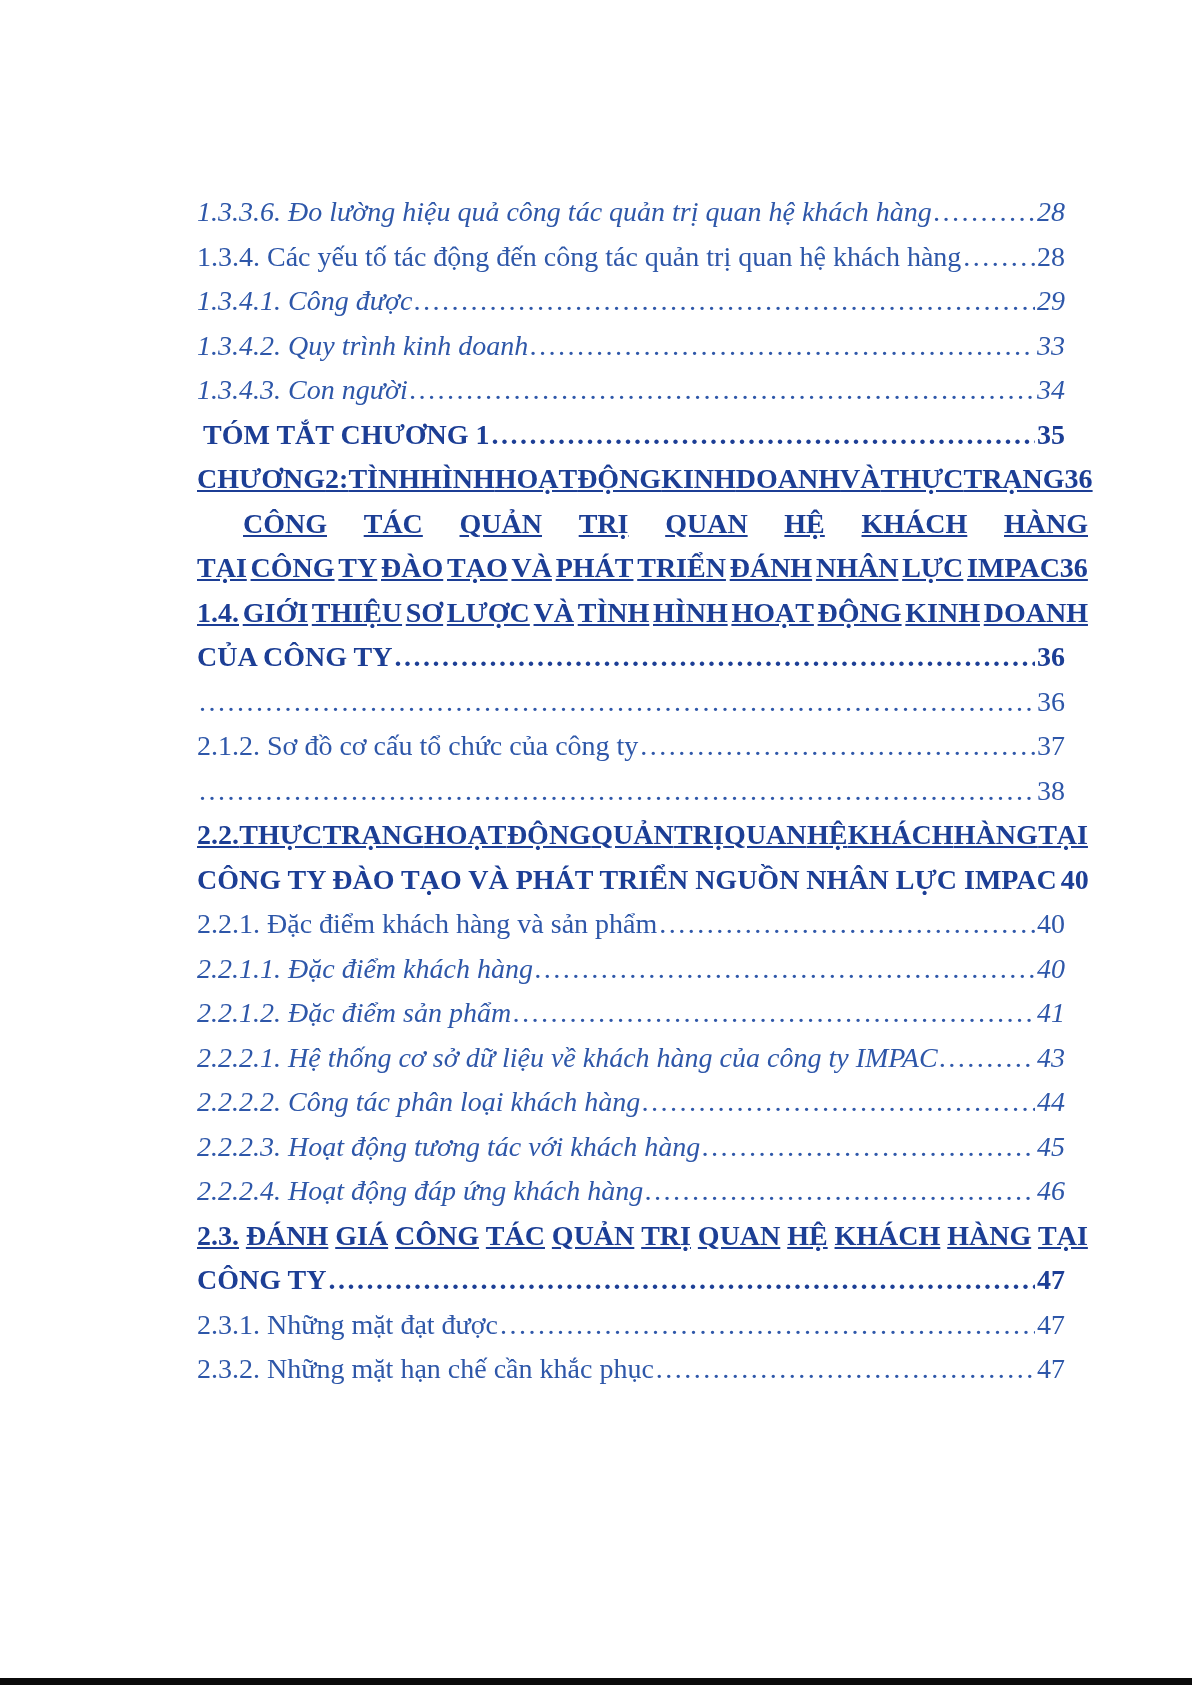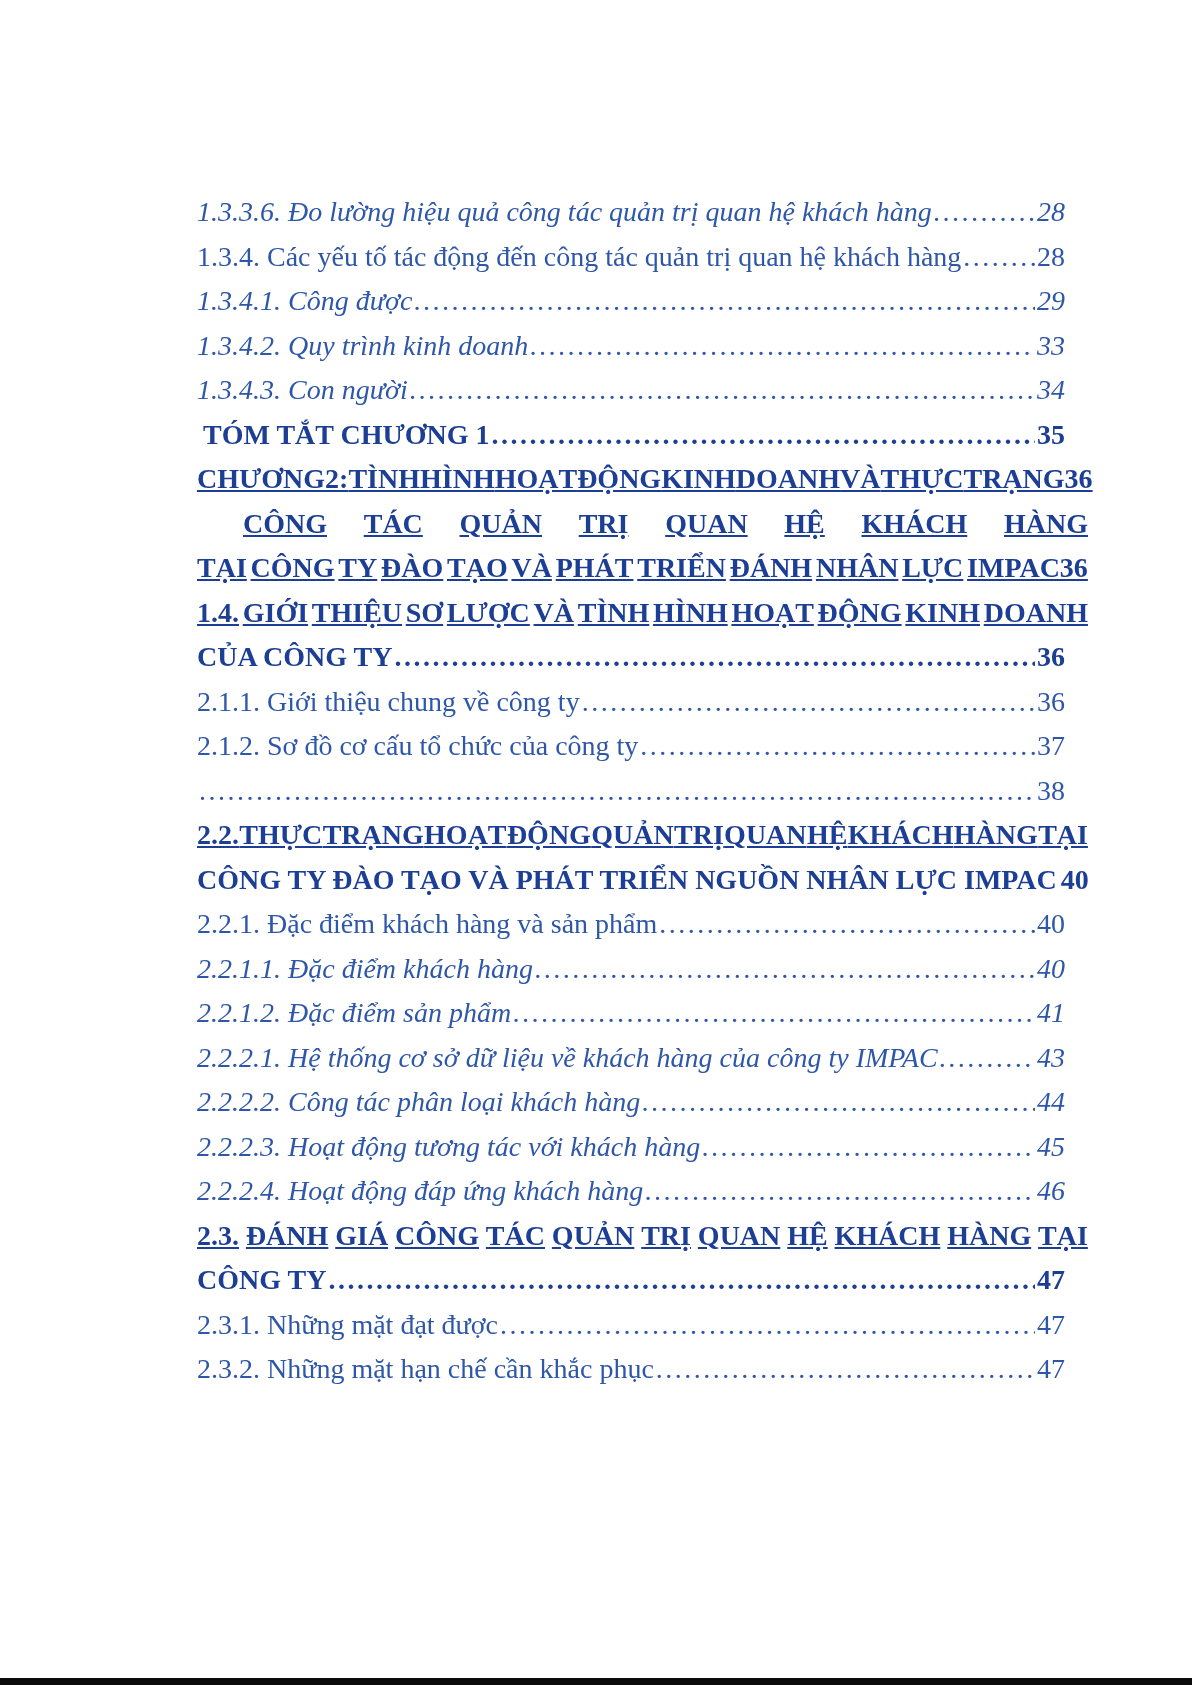--- a/index.html
+++ b/index.html
@@ -135,21 +135,20 @@
         <span class="w">ĐỘNG</span>
         <span class="w">KINH</span>
         <span class="w">DOANH</span>
       </div>
       <div class="toc-line bold leaderline">
         <span class="t">CỦA CÔNG TY</span>
         <span class="leader"></span>
         <span class="pg">36</span>
       </div>
       <div class="toc-line regular leaderline">
-        <span class="t">2.1.1. Giới thiệu chung về công ty</span>
         <span class="leader"></span>
         <span class="pg">36</span>
       </div>
       <div class="toc-line regular leaderline">
         <span class="t">2.1.2. Sơ đồ cơ cấu tổ chức của công ty</span>
         <span class="leader"></span>
         <span class="pg">37</span>
       </div>
       <div class="toc-line regular leaderline">
         <span class="leader"></span>

